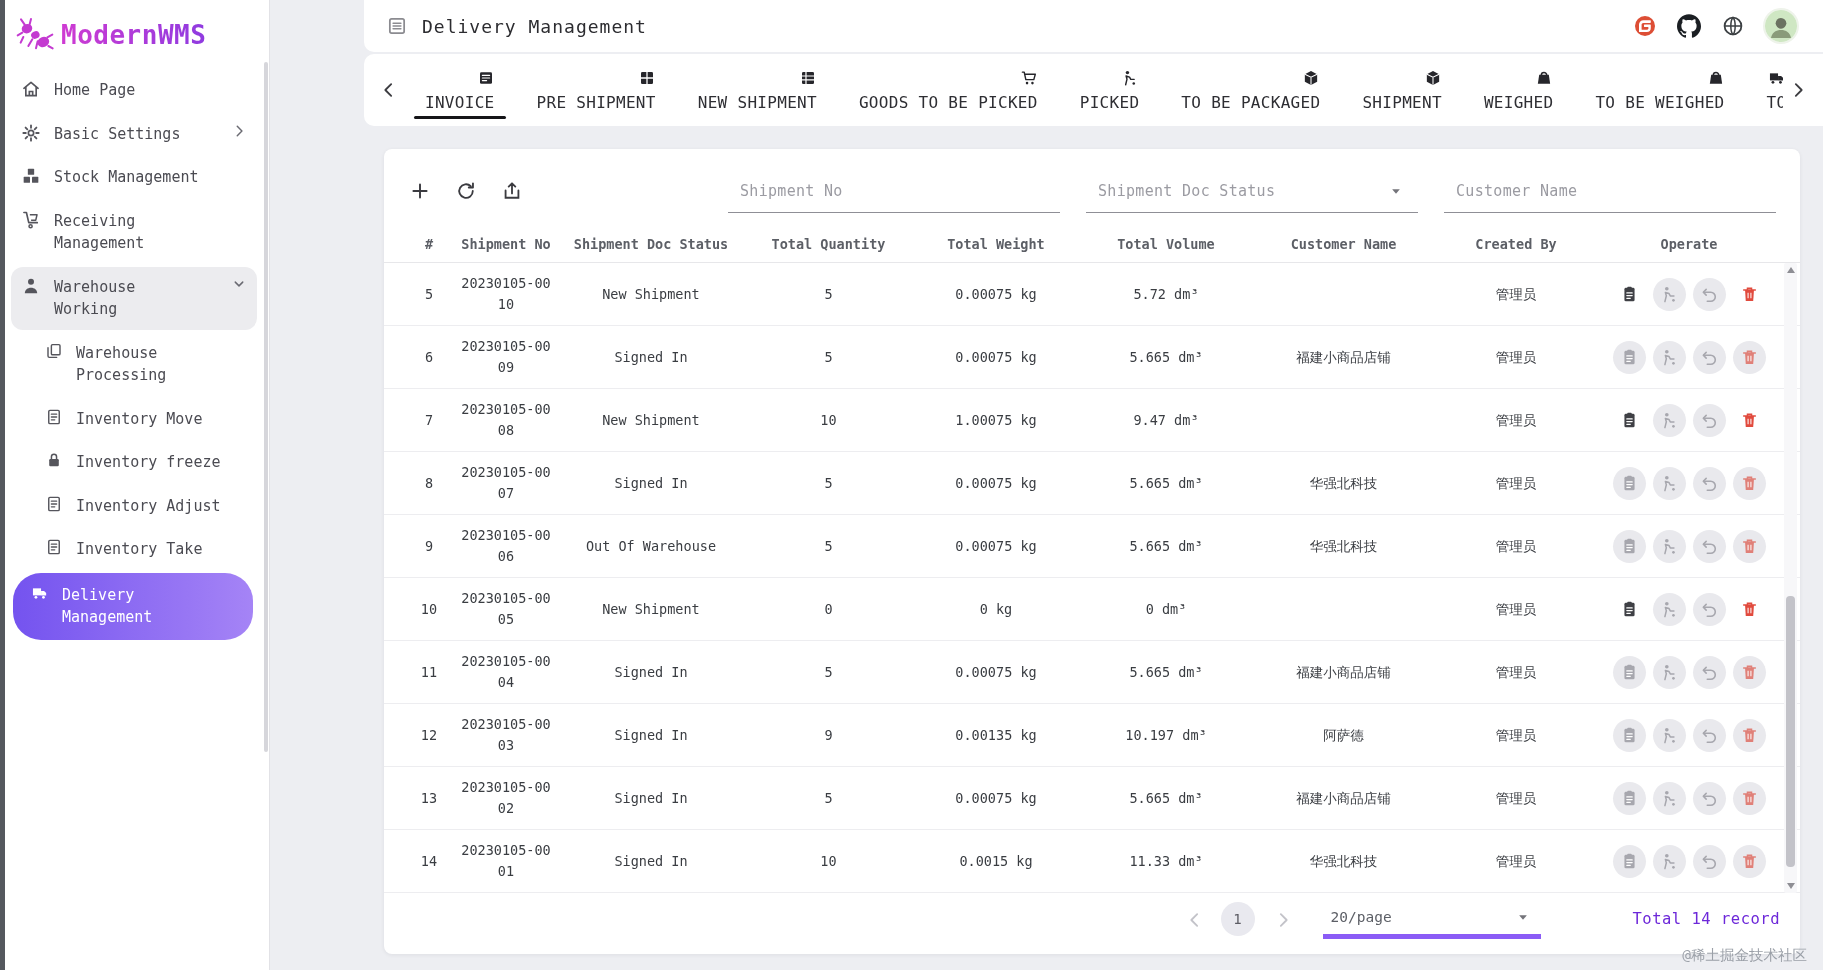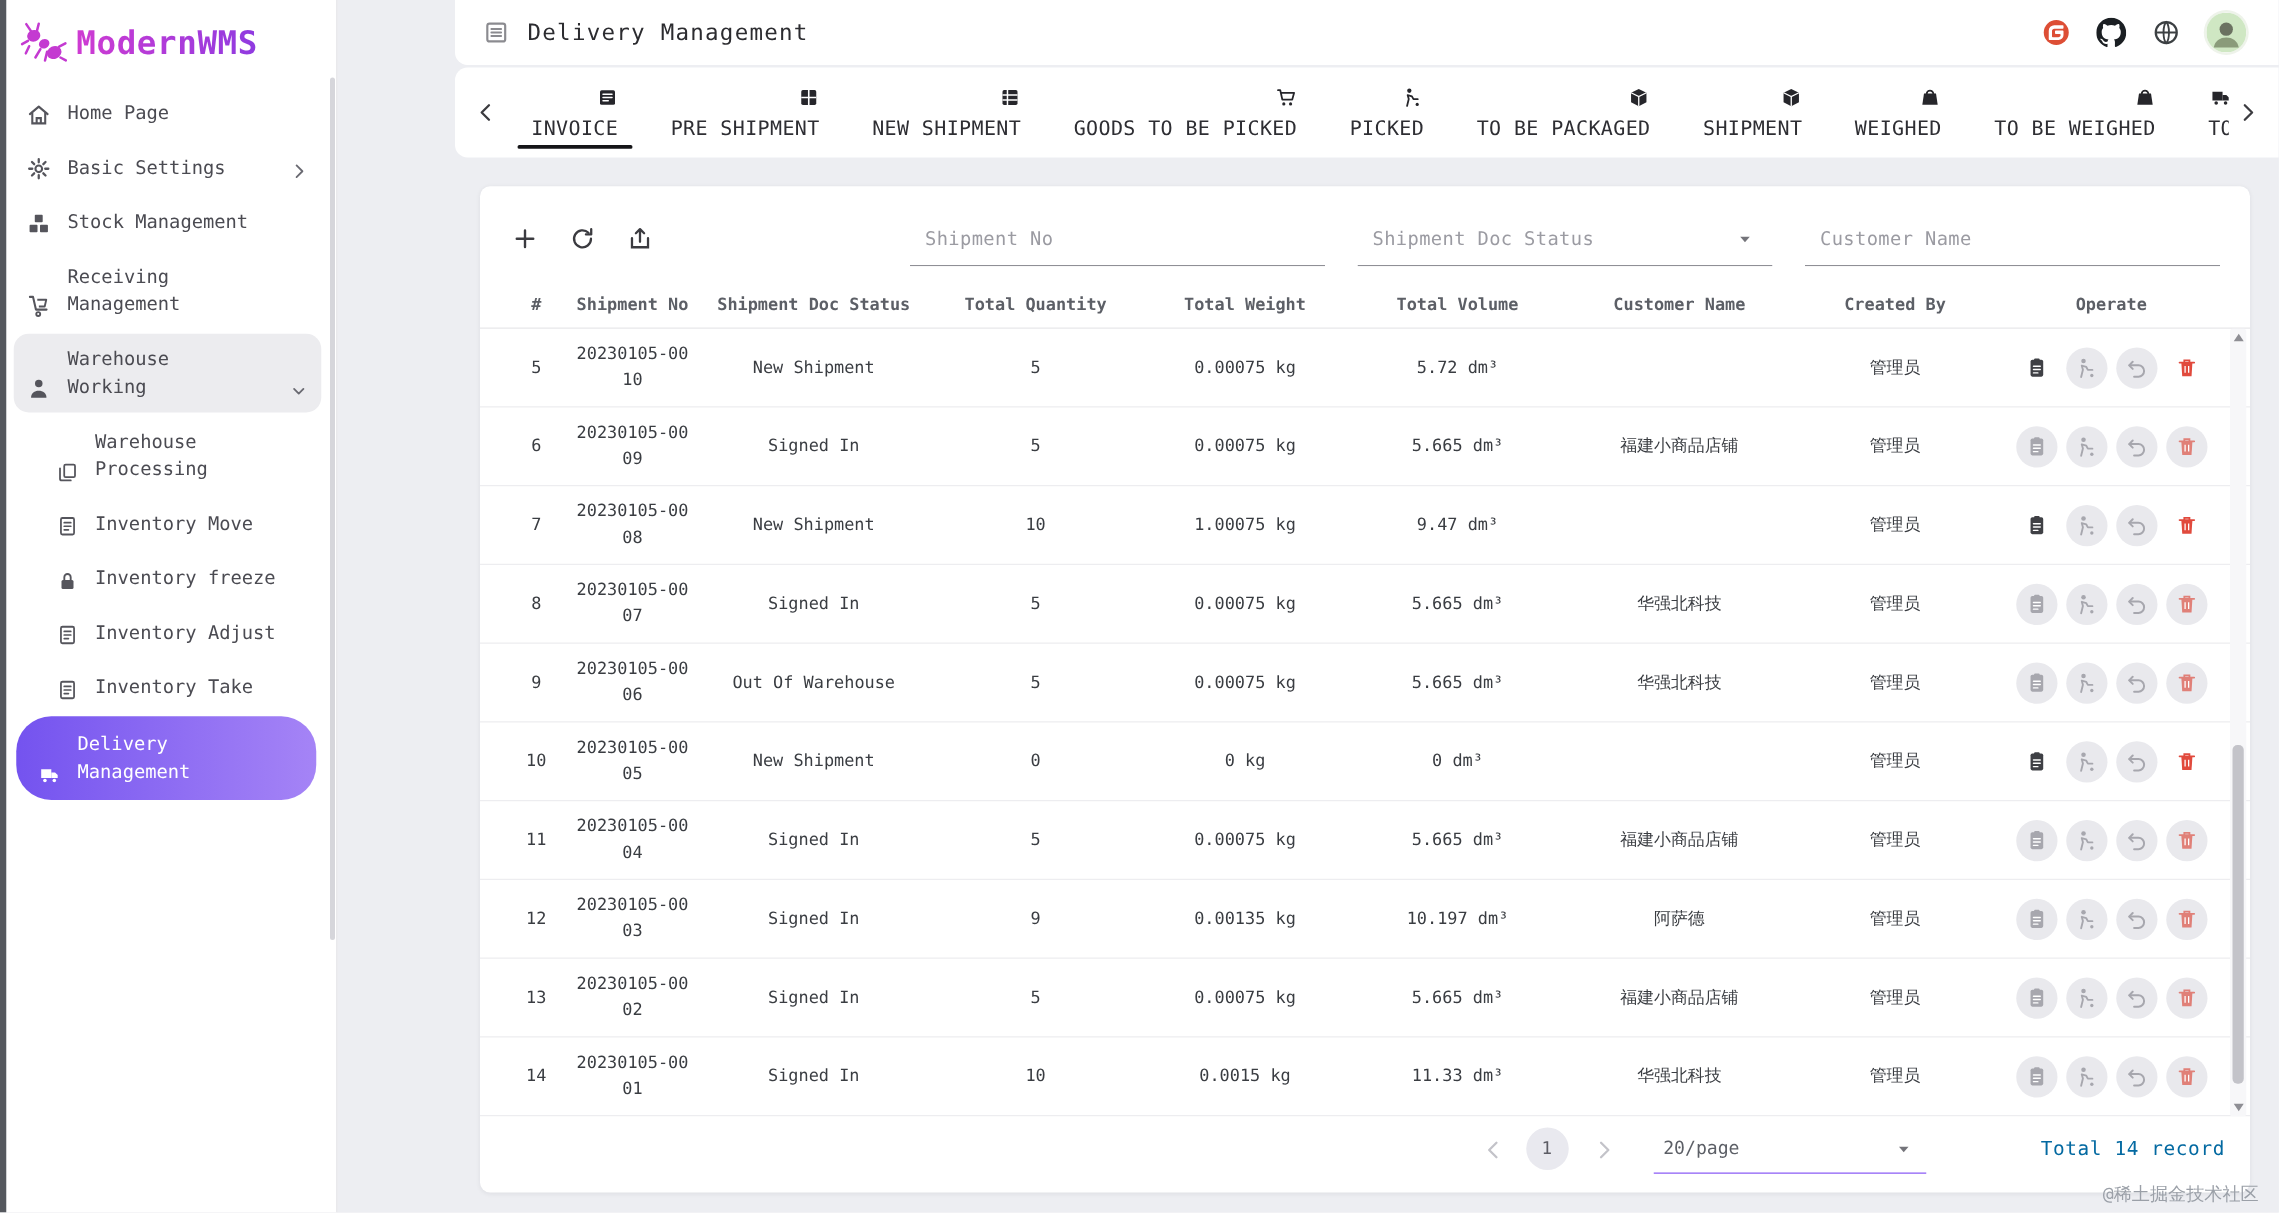--- a/index.html
+++ b/index.html
@@ -5,21 +5,21 @@
   *{box-sizing:border-box;margin:0;padding:0}
   html,body{width:1823px;height:970px;overflow:hidden;background:#edeef2;
     font-family:"DejaVu Sans Mono","DejaVu Sans",monospace;color:#3a3d42;position:relative}
   .edge{position:absolute;left:0;top:0;width:5px;height:970px;background:#55585e;z-index:40}
   
   .sidebar{position:absolute;left:5px;top:0;width:265px;height:970px;background:#fff;border-right:1px solid #e2e2e6}
   .logo{display:flex;align-items:center;gap:6px;padding:15px 10px 12px 10px;cursor:pointer}
   .ant-ic{width:40px;height:40px;flex:none}
   .logo-txt{font-size:26px;font-weight:bold;letter-spacing:.5px;color:#a83bd8;
     background:linear-gradient(90deg,#cf3bd2,#8f3be0);-webkit-background-clip:text;background-clip:text;-webkit-text-fill-color:transparent}
-  .side-item{display:flex;align-items:flex-end;gap:13px;margin:3px 12px 3px 6px;padding:9px 10px;border-radius:12px;color:#4b4b52;cursor:pointer}
+  .side-item{display:flex;align-items:flex-start;gap:13px;margin:3px 12px 3px 6px;padding:9px 10px;border-radius:12px;color:#4b4b52;cursor:pointer}
   .side-item .ic-box{width:20px;height:20px;color:#55555c;flex:none}
   .side-item .lbl{font-size:15px;line-height:1.5;max-width:150px}
   .side-item .chev{width:16px;height:16px;margin-left:auto;color:#6a6a72;flex:none}
   .side-item.group-open{background:#ececef}
   .side-item.child{margin-left:30px}
   .side-item.child .ic-box{width:18px;height:18px}
   .side-item.active{background:linear-gradient(90deg,var(--ac1,#7453ef),var(--ac2,#a584f6));
     color:#fff;border-radius:28px;margin-left:8px;margin-right:16px;padding:11px 12px 11px 18px}
   .side-item.active .ic-box,.side-item.active .chev{color:#fff}
   .side-sb{position:absolute;top:62px;right:1px;width:4px;height:690px;background:#d6d6db;border-radius:2px}
@@ -66,23 +66,23 @@
   .vscroll{position:absolute;top:114px;right:3px;width:13px;height:630px;background:#f7f7f9;display:flex;flex-direction:column;align-items:center;border-radius:2px}
   .sb-arrow{width:0;height:0;border-left:4px solid transparent;border-right:4px solid transparent;margin:4px 0;cursor:pointer}
   .sb-arrow.up{border-bottom:6px solid #8e8e94}
   .sb-arrow.down{border-top:6px solid #8e8e94}
   .sb-track{flex:1;width:100%;position:relative}
   .sb-thumb{position:absolute;left:2px;right:2px;top:53%;height:45%;background:#c3c3c9;border-radius:4px;cursor:grab}
   
   .pager{position:absolute;left:0;right:0;bottom:12px;height:46px;display:flex;align-items:center;justify-content:flex-end;padding:0 20px}
   .pg-btn{width:30px;height:30px;border:none;background:none;color:#c3c3c9;padding:6px;cursor:pointer;flex:none}
   .pg-num{width:34px;height:34px;border-radius:50%;border:none;background:#e9e9ef;color:#5c5c64;font:inherit;font-size:14px;margin:0 12px;cursor:pointer;flex:none}
-  .page-size{width:218px;height:40px;border-bottom:1px solid #8b5cf6;display:flex;align-items:center;gap:6px;padding:0 8px;margin-left:26px;color:#5c5f66;font-size:14.5px;cursor:pointer}
+  .page-size{width:218px;height:40px;border-bottom:5px solid #8b5cf6;display:flex;align-items:center;gap:6px;padding:0 8px;margin-left:26px;color:#5c5f66;font-size:14.5px;cursor:pointer}
   .page-size .caret{margin-left:auto;width:20px;height:20px;color:#74747a;flex:none}
-  .total{margin-left:92px;font-size:15.5px;color:#0369a1;letter-spacing:.5px}
+  .total{margin-left:92px;font-size:15.5px;color:#6d28d9;letter-spacing:.5px}
   .watermark{position:absolute;right:16px;top:946px;font-size:14.5px;color:#9ba0a8;z-index:50}
   .svg-ic{width:100%;height:100%;display:block}
 </style>
 </head>
 <body>
 
 <div class="edge"></div>
 
 <aside class="sidebar">
   <div class="logo">

